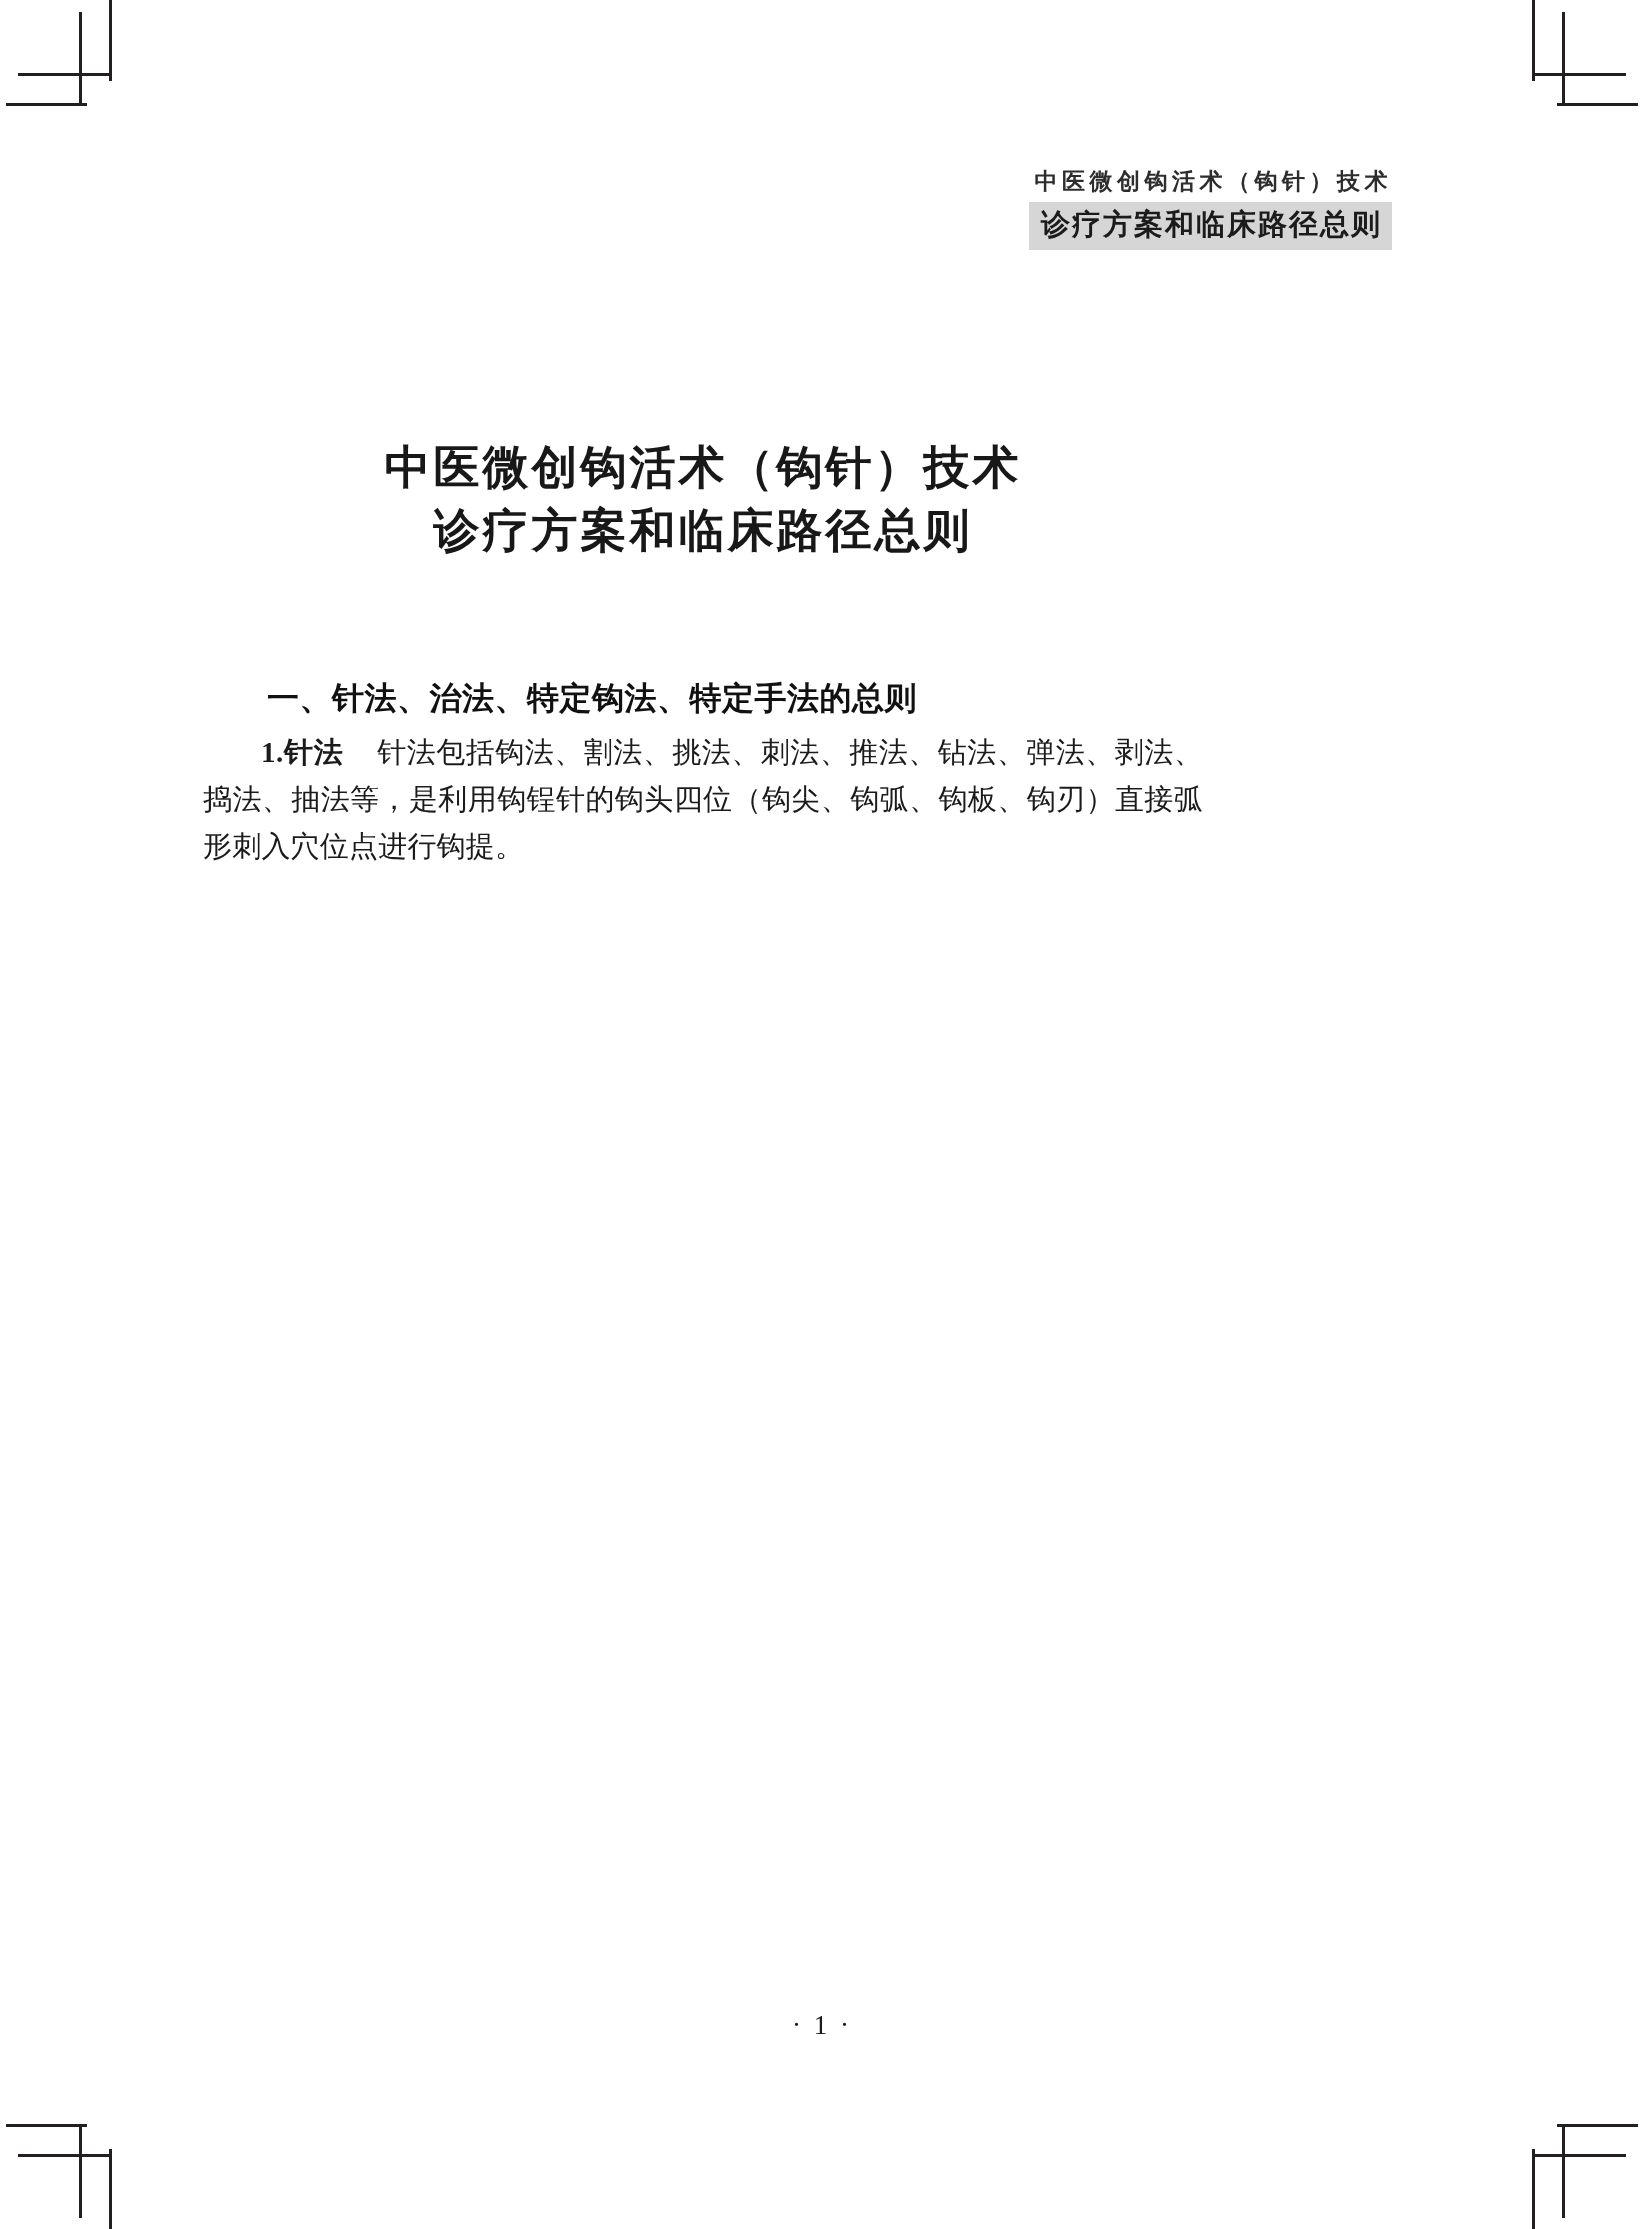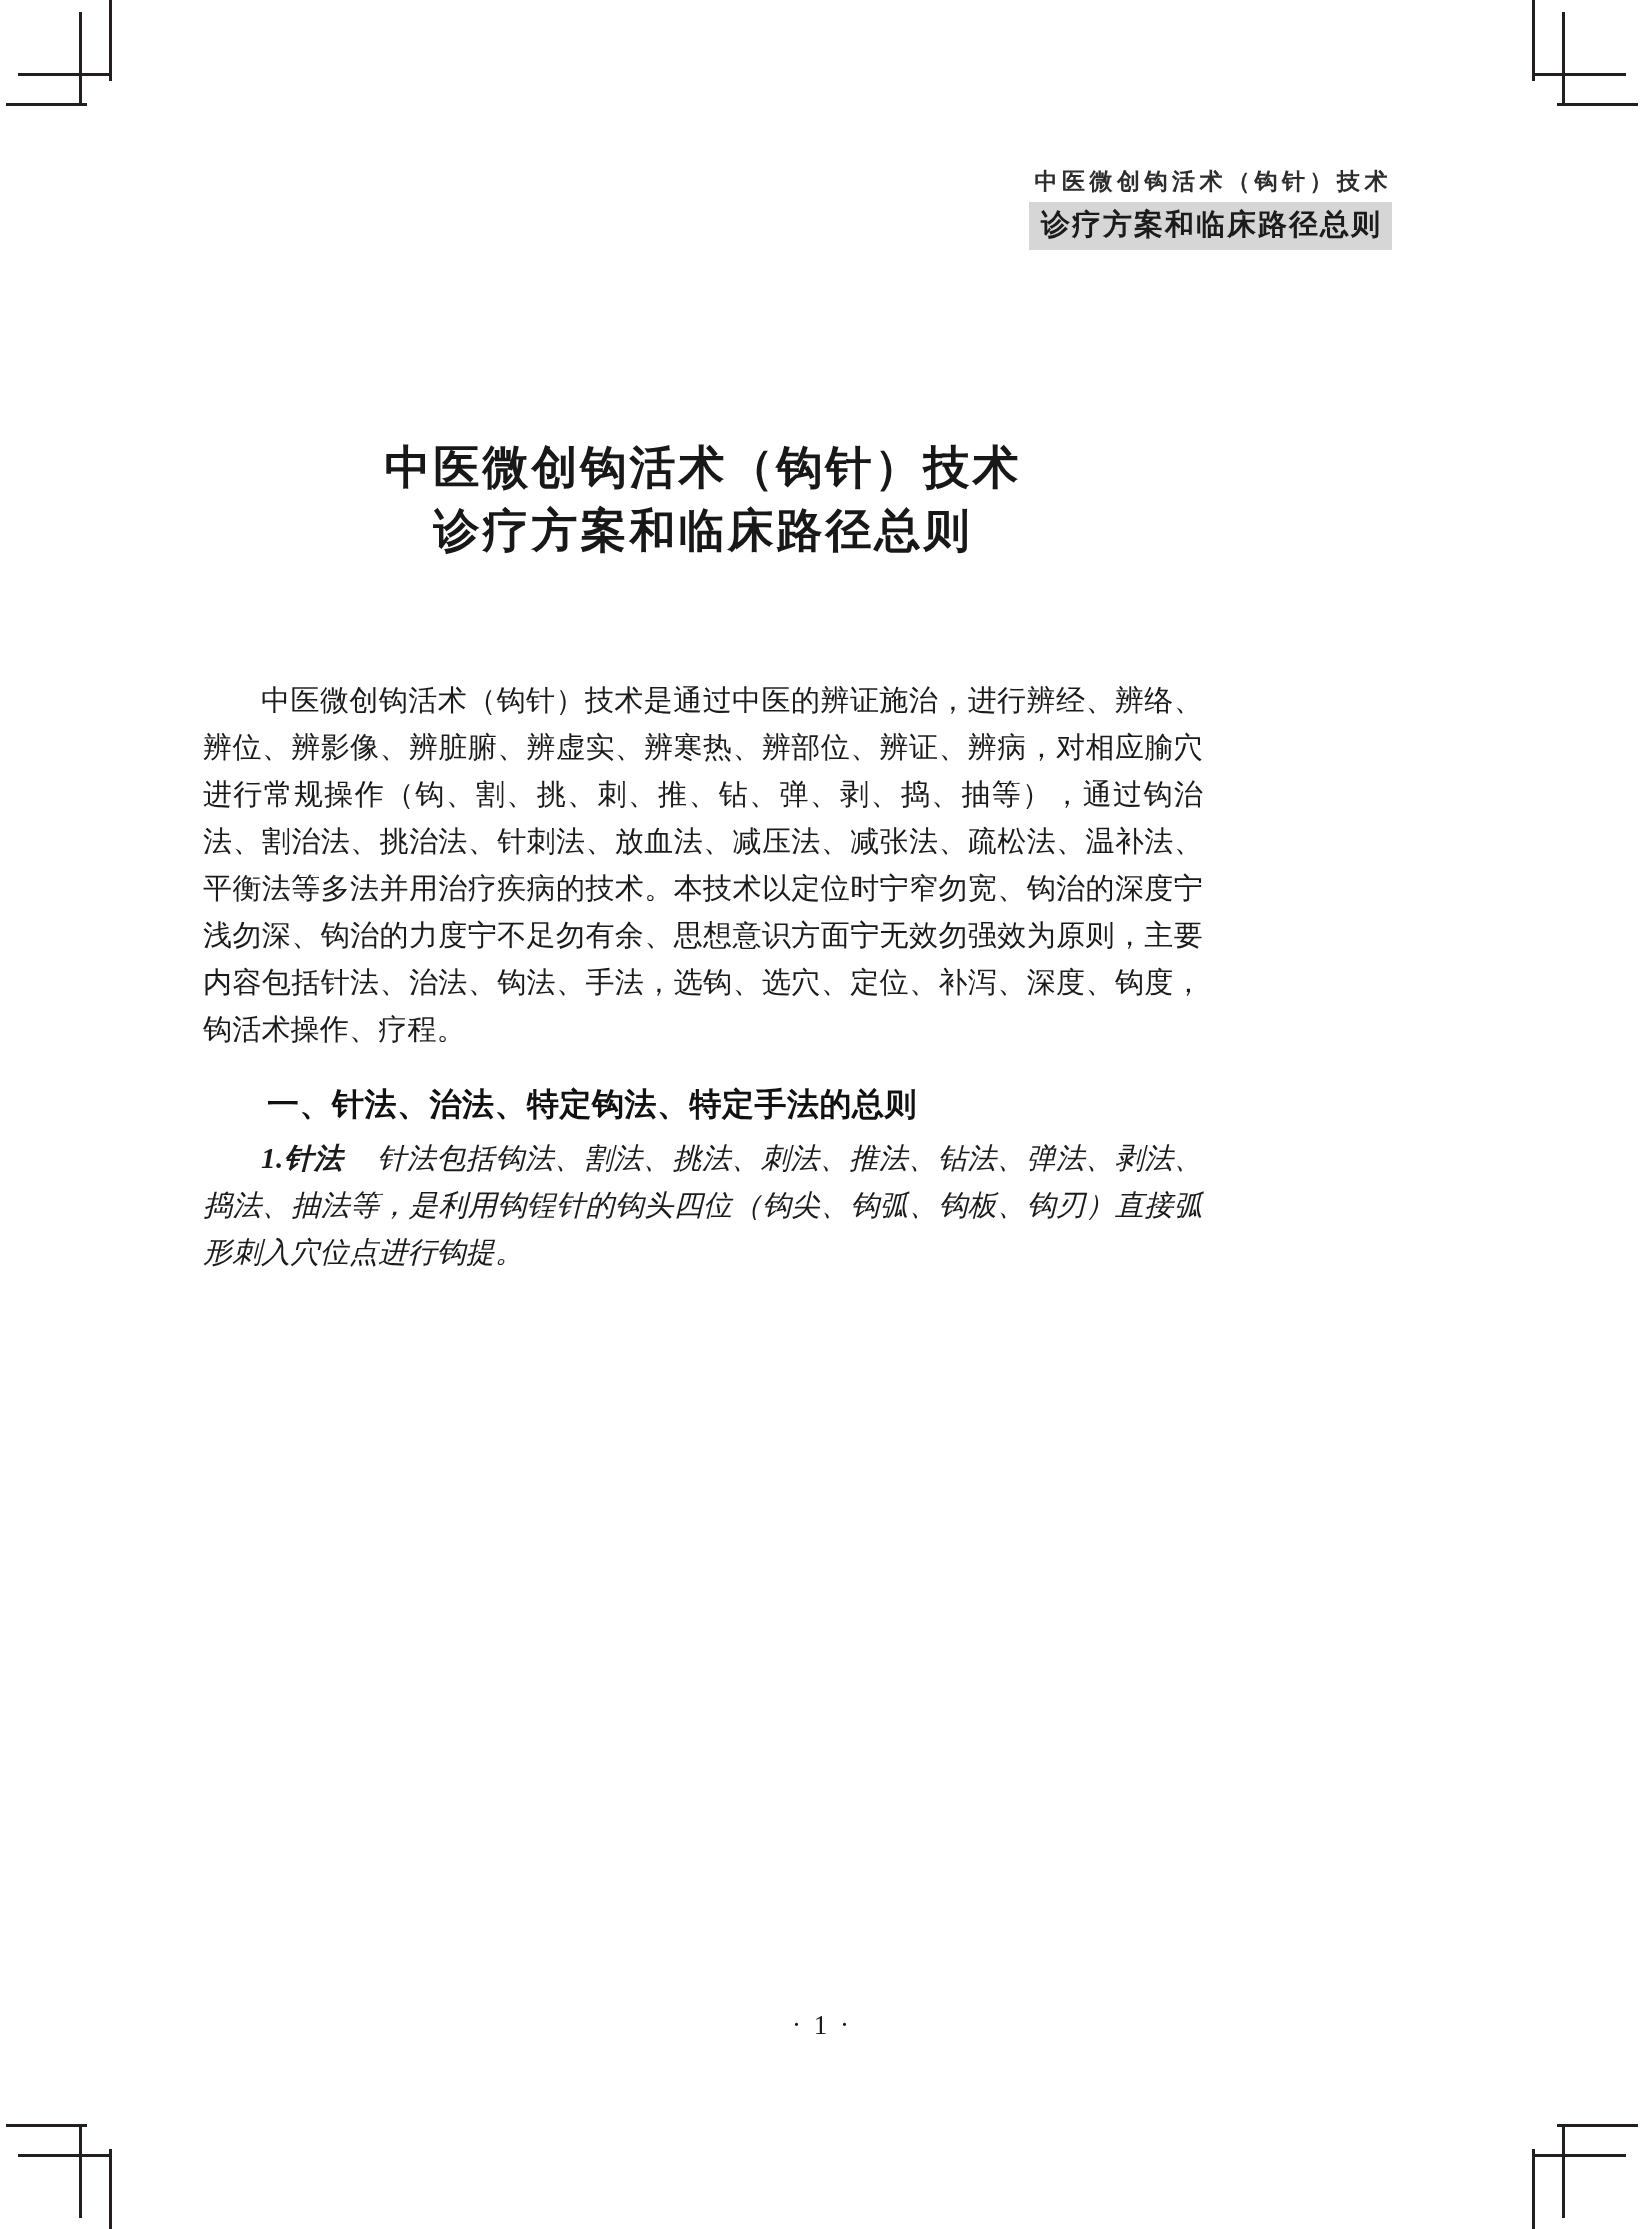--- a/index.html
+++ b/index.html
@@ -122,21 +122,21 @@
   h2.section {
     margin: 30px 0 8px 0;
     font-family: Liberation Sans, sans-serif;
     font-size: 32px;
     font-weight: bold;
     letter-spacing: 0.5px;
     text-indent: 2em;
     color: #111111;
   }
 
-  .item { margin-top: 4px; font-style: italic; }
+  .item { margin-top: 4px; }
   .item .lbl {
     font-weight: bold;
     letter-spacing: 0.5px;
   }
   .item .gap { display: inline-block; width: 1.15em; }
 
   .footer {
     position: absolute;
     left: 0;
     right: 0;
@@ -182,21 +182,20 @@
 
 <div class="page">
 
   <div class="doc-title">
     <span class="t1">中医微创钩活术（钩针）技术</span>
     <span class="t2">诊疗方案和临床路径总则</span>
   </div>
 
   <div class="body-block">
 
-    <p class="para indent">中医微创钩活术（钩针）技术是通过中医的辨证施治，进行辨经、辨络、辨位、辨影像、辨脏腑、辨虚实、辨寒热、辨部位、辨证、辨病，对相应腧穴进行常规操作（钩、割、挑、刺、推、钻、弹、剥、捣、抽等），通过钩治法、割治法、挑治法、针刺法、放血法、减压法、减张法、疏松法、温补法、平衡法等多法并用治疗疾病的技术。本技术以定位时宁窄勿宽、钩治的深度宁浅勿深、钩治的力度宁不足勿有余、思想意识方面宁无效勿强效为原则，主要内容包括针法、治法、钩法、手法，选钩、选穴、定位、补泻、深度、钩度，钩活术操作、疗程。</p>
 
     <h2 class="section">一、针法、治法、特定钩法、特定手法的总则</h2>
 
     <p class="para indent item">
       <span class="lbl">1.</span><span class="lbl">针法</span><span class="gap"></span><span>针法包括钩法、割法、挑法、刺法、推法、钻法、弹法、剥法、捣法、抽法等，是利用钩锃针的钩头四位（钩尖、钩弧、钩板、钩刃）直接弧形刺入穴位点进行钩提。</span>
     </p>
 
 
 
 

